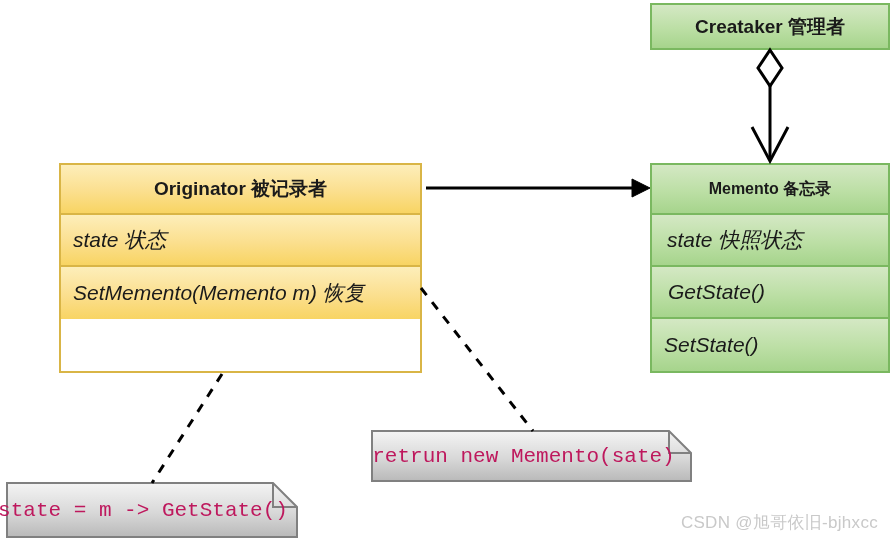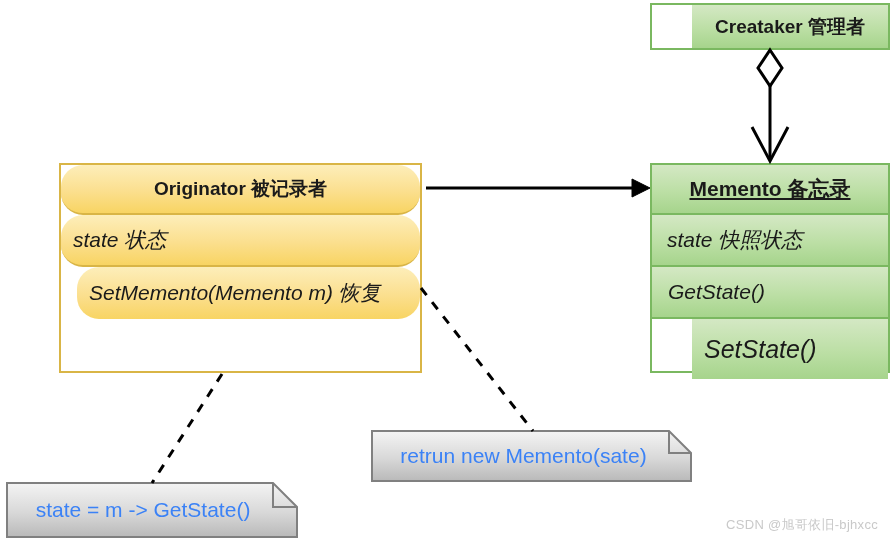--- a/index.html
+++ b/index.html
@@ -38,71 +38,71 @@
     padding-left: 12px;
     font-style: italic;
   }
 
   
   .box-yellow { border-color: #d9b546; }
   .box-yellow .row {
     background: linear-gradient(to bottom, #fdeeba 0%, #fbdf8e 55%, #f8d463 100%);
     border-bottom: 2px solid #d9b546;
     color: #1a1a1a;
-    border-radius: 22px;
   }
-  .box-yellow .row:last-child { border-bottom: none; margin-left: 16px; }
+  .box-yellow .row:last-child { border-bottom: none; }
 
   
   .box-green { border-color: #7ab860; }
   .box-green .row {
     background: linear-gradient(to bottom, #d4e8c4 0%, #bcdfa5 55%, #a6d48c 100%);
     border-bottom: 2px solid #7ab860;
     color: #1a1a1a;
   }
-  .box-green .row:last-child { border-bottom: none; margin-left: 40px; }
+  .box-green .row:last-child { border-bottom: none; }
 
   
   .uml-note {
     position: absolute;
     box-sizing: border-box;
     display: flex;
     align-items: center;
     justify-content: center;
   }
   .uml-note .note-shape {
     position: absolute;
     inset: 0;
     width: 100%;
     height: 100%;
   }
   .uml-note .note-text {
     position: relative;
     z-index: 2;
-    color: #3b82f6;
+    color: #be185d;
     white-space: nowrap;
+    font-family: Liberation Mono, monospace;
   }
 
   
   #wires {
     position: absolute;
     left: 0;
     top: 0;
     width: 892px;
     height: 542px;
     pointer-events: none;
   }
 
   
   #watermark {
     position: absolute;
     right: 14px;
     bottom: 8px;
     color: #c9c9c9;
-    font-size: 13px;
+    font-size: 17px;
     letter-spacing: 0.3px;
     white-space: nowrap;
     user-select: none;
   }
 </style>
 </head>
 <body>
 
 <div id="canvas">
 
@@ -110,24 +110,24 @@
     <div class="row header" style="height:43px; font-size:19px;">Creataker  管理者</div>
   </div>
 
   <div class="uml-box box-yellow" style="left:59px; top:163px; width:363px; height:210px;">
     <div class="row header" style="height:50px; font-size:19px;">Originator 被记录者</div>
     <div class="row member" style="height:52px; font-size:21px;">state 状态</div>
     <div class="row member" style="height:52px; font-size:21px;">SetMemento(Memento m) 恢复</div>
   </div>
 
   <div class="uml-box box-green" style="left:650px; top:163px; width:240px; height:210px;">
-    <div class="row header" style="height:50px; font-size:21px;text-decoration:underline;">Memento 备忘录</div>
+    <div class="row header" style="height:50px; font-size:16px;">Memento 备忘录</div>
     <div class="row member" style="height:52px; font-size:21px;padding-left:15px;">state 快照状态</div>
     <div class="row member" style="height:52px; font-size:21px;padding-left:16px;">GetState()</div>
-    <div class="row member" style="height:60px; font-size:25px;text-align:right;">SetState()</div>
+    <div class="row member" style="height:52px; font-size:21px;text-align:right;">SetState()</div>
   </div>
 
   <div class="uml-note" style="left:6px; top:482px; width:292px; height:56px;">
     <svg class="note-shape" viewBox="0 0 292 56" preserveAspectRatio="none">
       <defs>
         <linearGradient id="noteGradA" x1="0" y1="0" x2="0" y2="1">
           <stop offset="0%" stop-color="#f4f4f4"></stop>
           <stop offset="55%" stop-color="#d8d8d8"></stop>
           <stop offset="100%" stop-color="#b9b9b9"></stop>
         </linearGradient>

